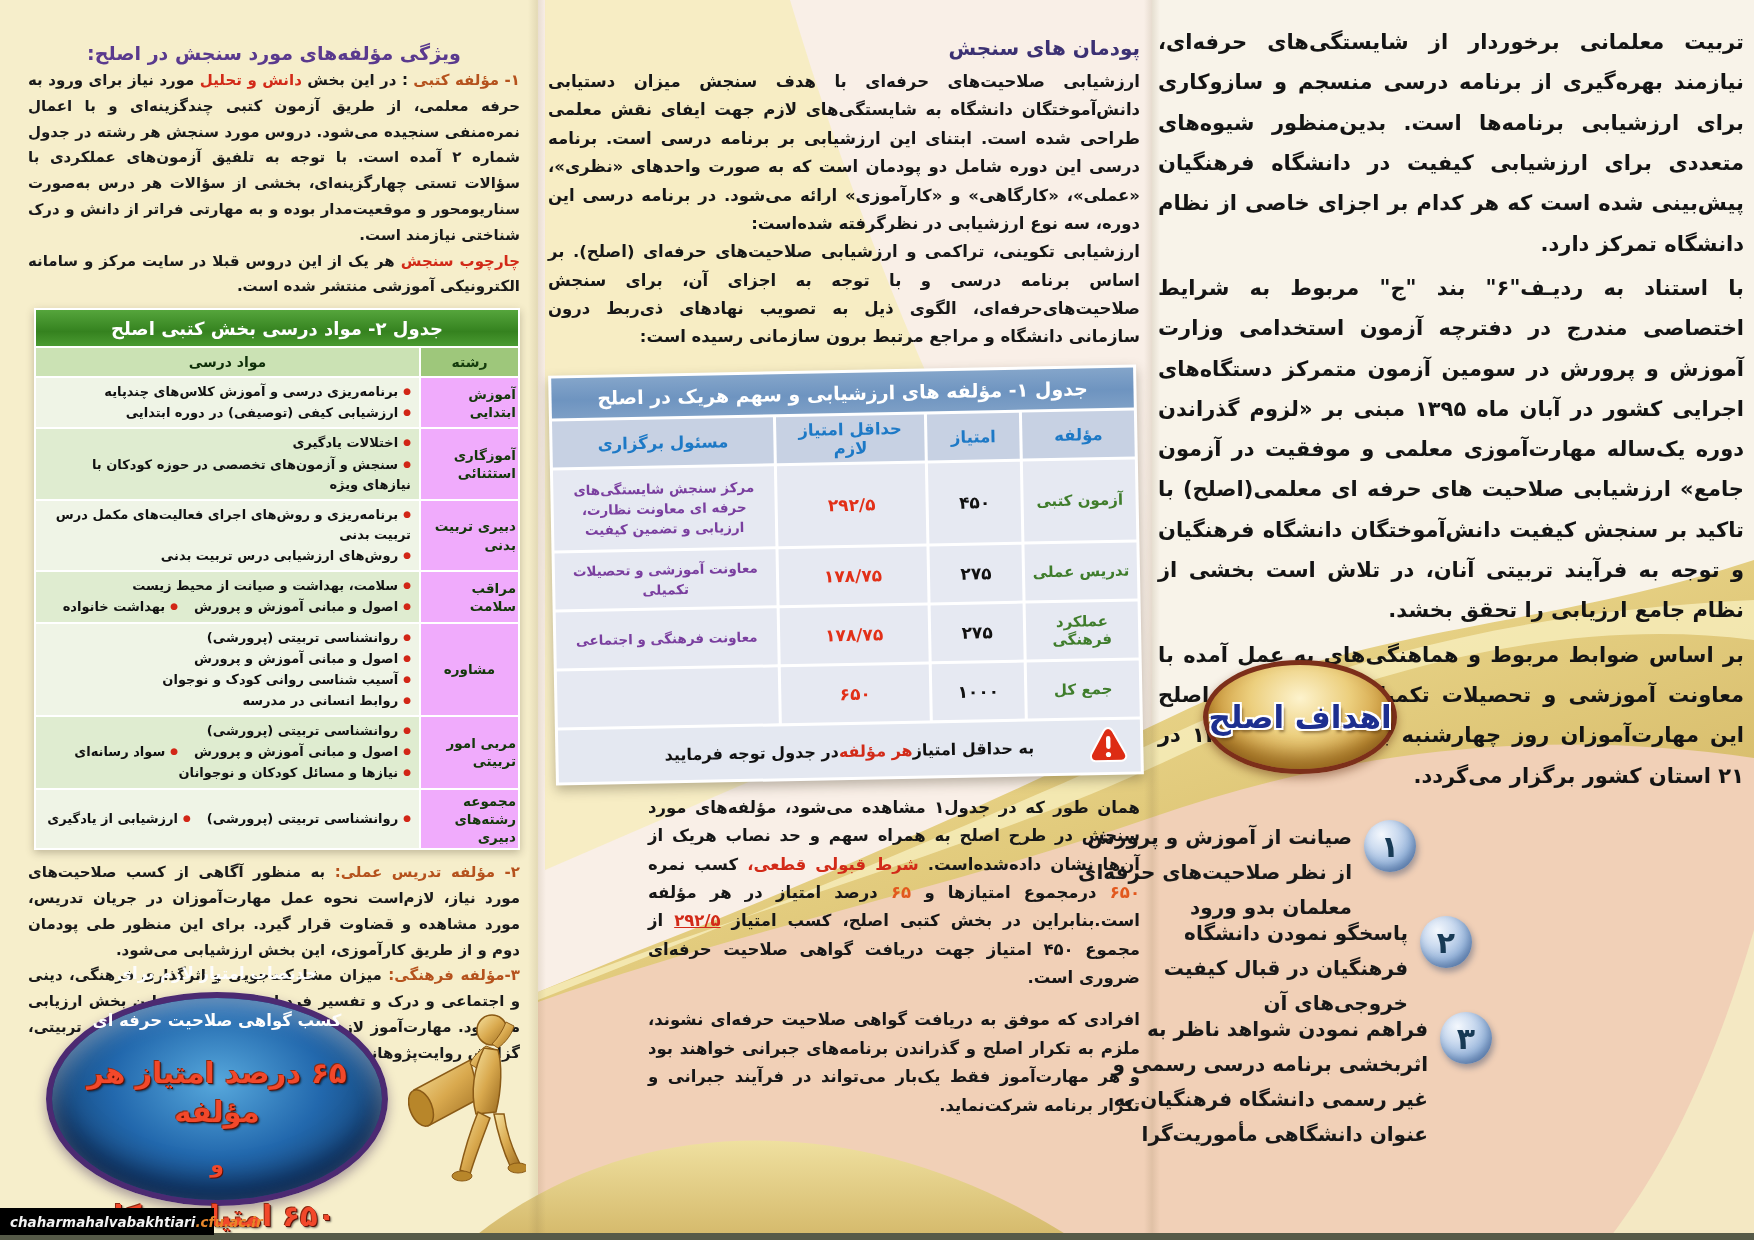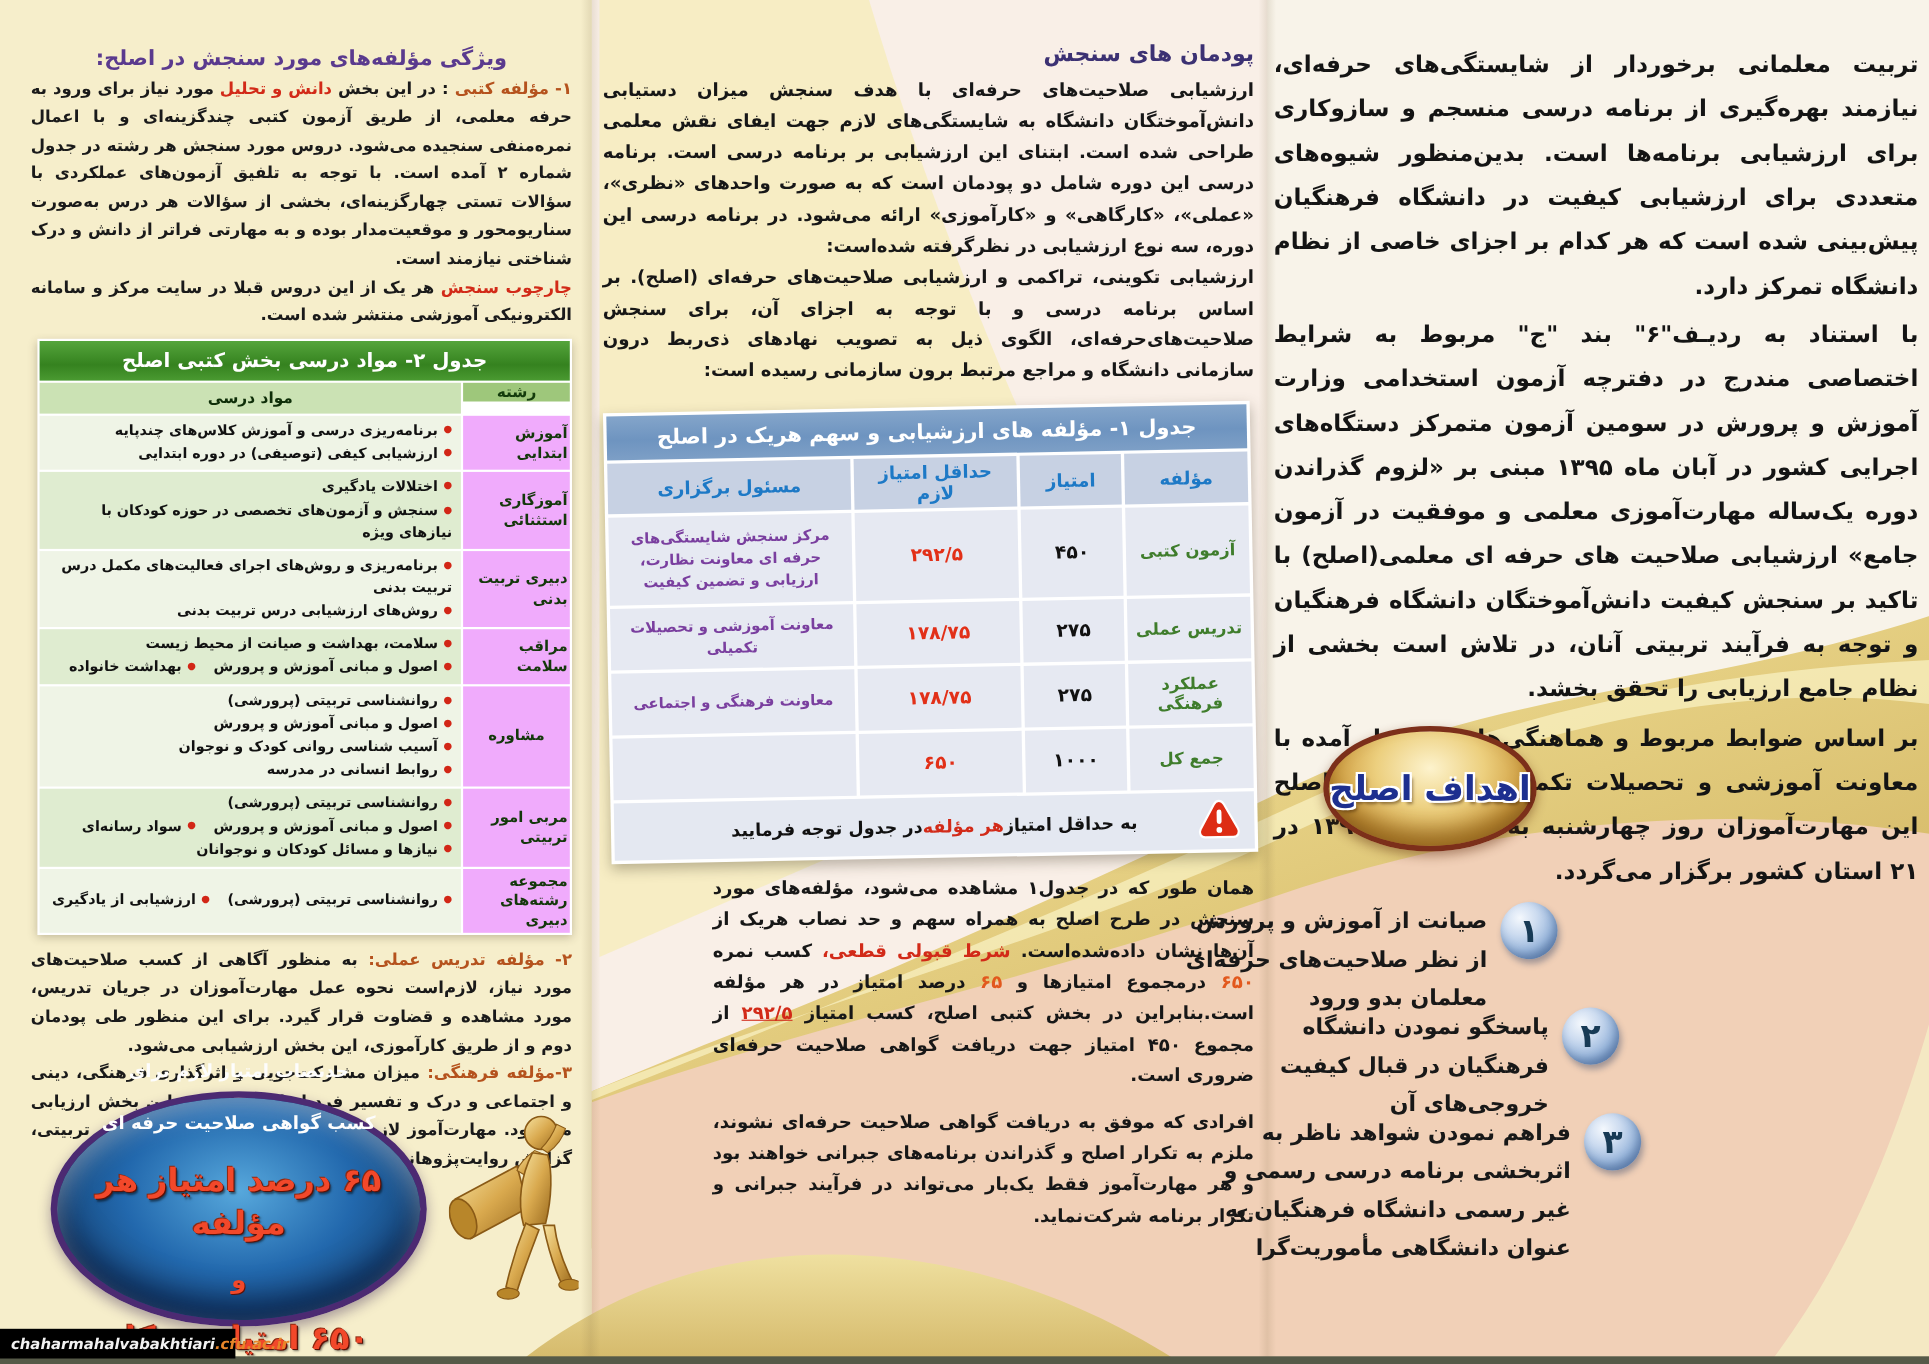--- a/index.html
+++ b/index.html
@@ -8,21 +8,21 @@
     position: relative;
     overflow: hidden;
     font-family: "DejaVu Sans", sans-serif;
     background: #f6eecb;
     direction: rtl;
   }
   .bg { position:absolute; inset:0; z-index:0; }
   .panel { position:absolute; z-index:2;margin-top:12px; }
 
   
-  .panel-right { left:1158px; top:26px; width:586px; }
+  .panel-right { left:1158px; top:10px; width:586px; }
   .panel-right p {
     font-size:21px; font-weight:bold; line-height:1.92;
     text-align:justify; color:#141414; margin-bottom:4px;
   }
   .goals-oval {
     position:absolute; z-index:3; left:1203px; top:660px;
     width:194px; height:114px; border-radius:50%;
     background: radial-gradient(ellipse at 50% 32%, #fdf3cd 0%, #eccf7e 38%, #cf9d3f 68%, #8a5a1e 100%);
     border:5px solid #7c2f1a;
     box-shadow: 0 4px 10px rgba(90,40,10,.45), inset 0 -14px 18px rgba(90,50,0,.45);
@@ -91,21 +91,21 @@
     width:486px; background:#fff; padding:2px;
     display:grid; grid-template-columns:97px 1fr; gap:2px;
     box-shadow:0 3px 8px rgba(70,60,40,.3);
   }
   .t2-title{
     grid-column:1/-1; height:36px; display:flex; align-items:center; justify-content:center;
     background:linear-gradient(180deg,#55a53c 0%, #35821f 60%, #4a9a31 100%);
     color:#fff; font-size:18px; font-weight:bold;
   }
   .t2-hfield{ background:#9ec77b; color:#143c0c; font-size:14px; font-weight:bold;
-    display:flex; align-items:center; justify-content:center; height:17px;}
+    display:flex; align-items:center; justify-content:center; height:28px;}
   .t2-hsub{ background:#cbe2b4; color:#0e2e08; font-size:14px; font-weight:bold;
     display:flex; align-items:center; justify-content:center; height:28px;}
   .t2-field{
     background:#f0abfc; color:#14380b; font-size:13.5px; font-weight:bold;
     display:flex; align-items:center; justify-content:center; text-align:right; padding:2px; line-height:1.35;
   }
   .t2-sub{
     background:#eff4e6; padding:4px 8px;
     display:flex; flex-wrap:wrap; align-content:center; column-gap:16px; row-gap:1px;
     font-size:13px; font-weight:bold; color:#111;

